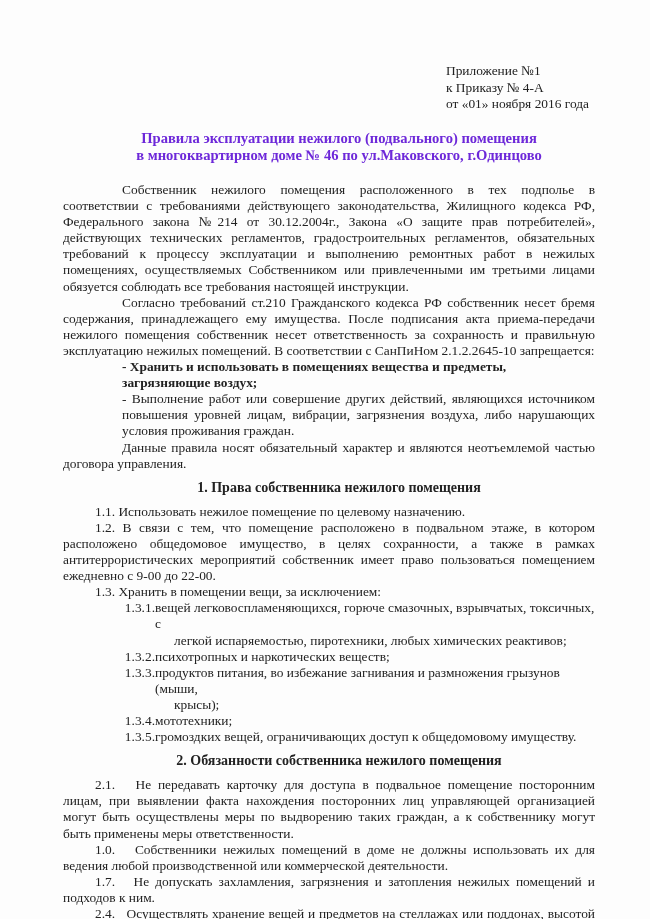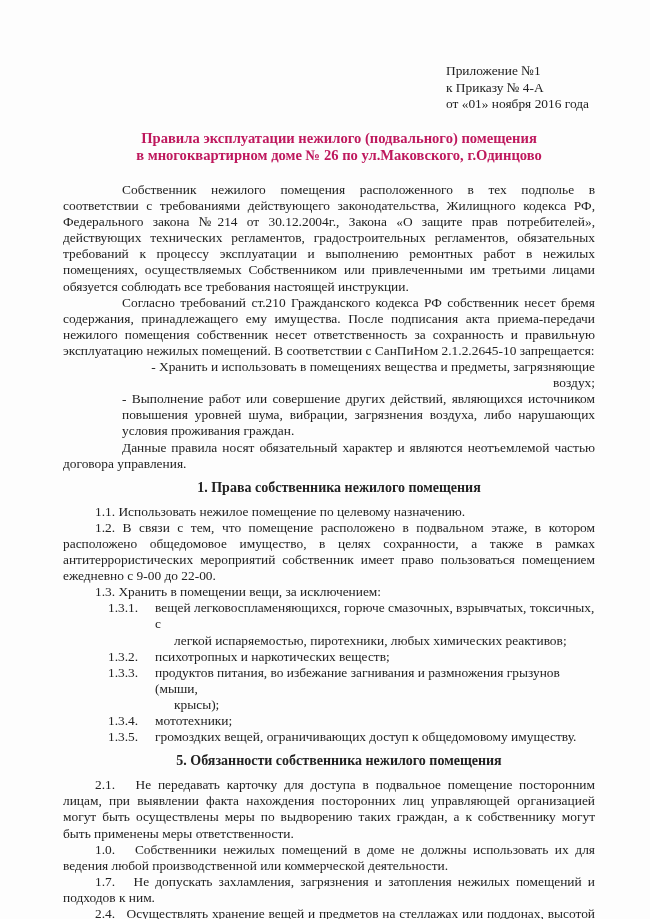--- a/index.html
+++ b/index.html
@@ -14,61 +14,61 @@
     padding-left: 13px;
   }
   .appendix {
     position: absolute; left: 446px; top: 63px;
     font-size: 13.4px; line-height: 16.5px;
   }
   .appendix div { white-space: nowrap; }
   .title {
     position: absolute; left: 0; width: 650px; top: 130px;
     text-align: center; font-weight: bold; font-size: 14.6px; line-height: 16.5px;
-    color: #be185d;
+    color: #6d28d9;
   }
   .title div { padding-left: 28px; white-space: nowrap; }
   .body {
     position: absolute; left: 63px; top: 182px; width: 532px;
   }
   p { margin: 0; text-align: justify; }
   .indent { text-indent: 59px; }
   .dash { padding-left: 59px; text-indent: 0; }
   .dash-wrap { padding-left: 59px; }
   .section-title {
     text-align: center; font-weight: bold; font-size: 14px; margin: 8px;
     padding-left: 20px;
   }
   .sub { display: flex; padding-left: 45px; }
-  .sub .num { width: 47px; flex: none; }
+  .sub .num { width: 47px; flex: none; text-align: right; }
   .sub .txt { flex: 1; text-align: left; }
   .sub-cont { padding-left: 48px; text-align: left; }
   .r1 { padding-left: 32px; text-align: left; text-indent: 0; }
 </style>
 </head>
 <body>
 
 <div class="page">
 
   <div class="appendix">
     <div>Приложение №1</div>
     <div>к Приказу № 4-А</div>
     <div>от «01» ноября 2016 года</div>
   </div>
 
   <div class="title">
     <div>Правила эксплуатации нежилого (подвального) помещения</div>
-    <div>в многоквартирном доме № 26 по ул.Маковского, г.Одинцово</div>
+    <div>в многоквартирном доме № 46 по ул.Маковского, г.Одинцово</div>
   </div>
 
   <div class="body">
     <p class="indent">Собственник нежилого помещения расположенного в тех подполье в соответствии с требованиями действующего законодательства, Жилищного кодекса РФ, Федерального закона №214 от 30.12.2004г., Закона «О защите прав потребителей», действующих технических регламентов, градостроительных регламентов, обязательных требований к процессу эксплуатации и выполнению ремонтных работ в нежилых помещениях, осуществляемых Собственником или привлеченными им третьими лицами обязуется соблюдать все требования настоящей инструкции.</p>
     <p class="indent">Согласно требований ст.210 Гражданского кодекса РФ собственник несет бремя содержания, принадлежащего ему имущества. После подписания акта приема-передачи нежилого помещения собственник несет ответственность за сохранность и правильную эксплуатацию нежилых помещений. В соответствии с СанПиНом 2.1.2.2645-10 запрещается:</p>
-    <p class="dash" style="text-align:right;">- Хранить и использовать в помещениях вещества и предметы, загрязняющие воздух;</p>
-    <p class="dash-wrap">- Выполнение работ или совершение других действий, являющихся источником повышения уровней шума, вибрации, загрязнения воздуха, либо нарушающих условия проживания граждан.</p>
+    <p class="dash" style="text-align:left;font-weight:bold;">- Хранить и использовать в помещениях вещества и предметы, загрязняющие воздух;</p>
+    <p class="dash-wrap">- Выполнение работ или совершение других действий, являющихся источником повышения уровней лицам, вибрации, загрязнения воздуха, либо нарушающих условия проживания граждан.</p>
     <p class="indent">Данные правила носят обязательный характер и являются неотъемлемой частью договора управления.</p>
 
     <p class="section-title">1.  Права собственника нежилого помещения</p>
     <p class="r1">1.1. Использовать нежилое помещение по целевому назначению.</p>
     <p class="indent" style="text-indent:32px;">1.2. В связи с тем, что помещение расположено в подвальном этаже, в котором расположено общедомовое имущество, в целях сохранности, а также в рамках антитеррористических мероприятий собственник имеет право пользоваться помещением ежедневно с 9-00 до 22-00.</p>
     <p class="r1">1.3. Хранить в помещении вещи, за исключением:</p>
 
     <div class="sub">
       <span class="num">1.3.1.</span>
       <span class="txt">вещей легковоспламеняющихся, горюче смазочных, взрывчатых, токсичных, с</span>
@@ -85,21 +85,21 @@
     <div class="sub-cont" style="padding-left:111px;">крысы);</div>
     <div class="sub">
       <span class="num">1.3.4.</span>
       <span class="txt">мототехники;</span>
     </div>
     <div class="sub">
       <span class="num">1.3.5.</span>
       <span class="txt">громоздких вещей, ограничивающих доступ к общедомовому имуществу.</span>
     </div>
 
-    <p class="section-title">5.  Обязанности собственника нежилого помещения</p>
+    <p class="section-title">2.  Обязанности собственника нежилого помещения</p>
     <p class="indent" style="text-indent:32px; white-space:pre-wrap;">2.1.   Не передавать карточку для доступа в подвальное помещение посторонним лицам, при выявлении факта нахождения посторонних лиц управляющей организацией могут быть осуществлены меры по выдворению таких граждан, а к собственнику могут быть применены меры ответственности.</p>
     <p class="indent" style="text-indent:32px; white-space:pre-wrap;">1.0.   Собственники нежилых помещений в доме не должны использовать их для ведения любой производственной или коммерческой деятельности.</p>
     <p class="indent" style="text-indent:32px; white-space:pre-wrap;">1.7.   Не допускать захламления, загрязнения и затопления нежилых помещений и подходов к ним.</p>
     <p class="indent" style="text-indent:32px; white-space:pre-wrap;">2.4.   Осуществлять хранение вещей и предметов на стеллажах или поддонах, высотой от пола не менее 20 см.</p>
     <p class="indent" style="text-indent:32px; white-space:pre-wrap;">2.5.   По требованию управляющей организации предоставлять помещение для осмотра.</p>
 
   </div>
 </div>
 
 </body></html>

